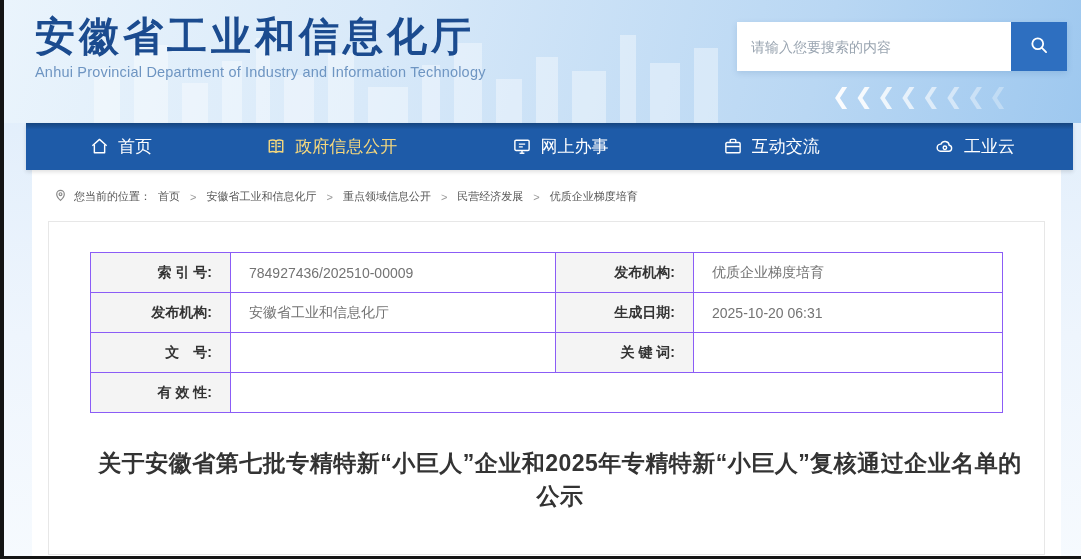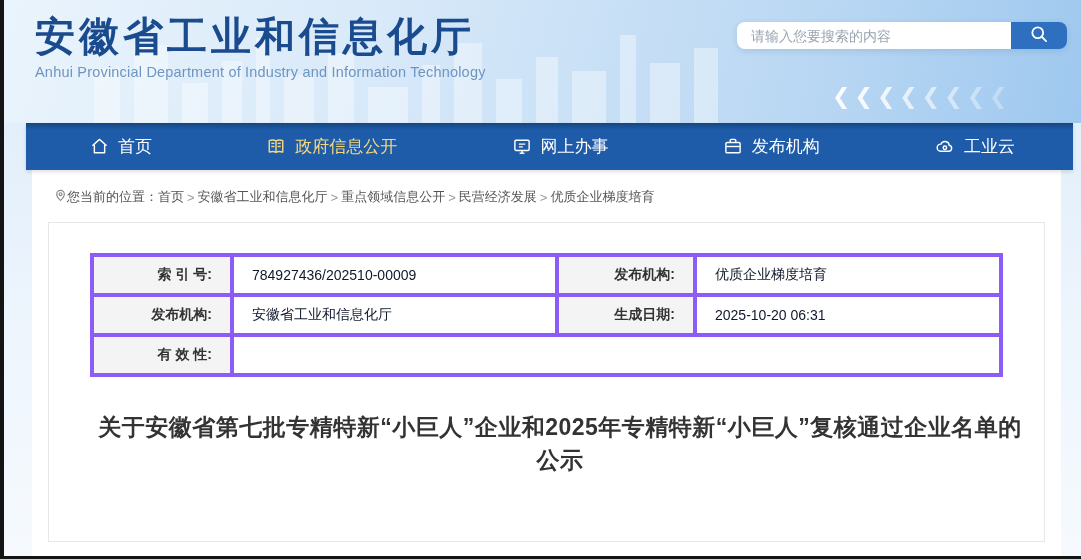--- a/index.html
+++ b/index.html
@@ -25,21 +25,21 @@
   .skyline div:nth-child(7){height:70px;} .skyline div:nth-child(8){height:36px;width:40px;}
   .skyline div:nth-child(9){height:58px;width:18px;} .skyline div:nth-child(10){height:80px;width:28px;}
   .skyline div:nth-child(11){height:44px;} .skyline div:nth-child(12){height:66px;width:22px;}
   .skyline div:nth-child(13){height:52px;width:34px;} .skyline div:nth-child(14){height:88px;width:16px;}
   .skyline div:nth-child(15){height:60px;width:30px;} .skyline div:nth-child(16){height:75px;width:24px;}
 
   .brand { position:absolute; left:31px; top:14px; }
   .site-title { font-size:40px; font-weight:bold; color:#1b4b8f; letter-spacing:4px; line-height:1.1; }
   .site-subtitle { margin-top:6px; font-size:14.5px; color:#6e95c2; letter-spacing:0.2px; }
 
-  .search-box { position:absolute; left:733px; top:22px; width:330px; height:27px; display:flex; border-radius:8px; overflow:hidden; box-shadow:0 2px 6px rgba(30,80,140,0.15); }
+  .search-box { position:absolute; left:733px; top:22px; width:330px; height:49px; display:flex; border-radius:0; overflow:hidden; box-shadow:0 2px 6px rgba(30,80,140,0.15); }
   .search-input { flex:1; border:none; outline:none; background:#fff; padding:0 14px; font-size:14px; color:#333; font-family:inherit; }
   .search-input::placeholder { color:#9aa5b1; }
   .search-btn { width:56px; border:none; background:#2e6fc0; color:#fff; cursor:pointer; display:flex; align-items:center; justify-content:center; }
 
   .chevrons { position:absolute; left:828px; top:84px; display:flex; gap:4px; font-size:22px; font-weight:bold; color:#ffffff; pointer-events:none; }
   .chevrons span::before { content:"❮"; }
   .chevrons span:nth-child(1){opacity:.95;} .chevrons span:nth-child(2){opacity:.9;}
   .chevrons span:nth-child(3){opacity:.8;} .chevrons span:nth-child(4){opacity:.7;}
   .chevrons span:nth-child(5){opacity:.6;} .chevrons span:nth-child(6){opacity:.5;}
   .chevrons span:nth-child(7){opacity:.4;} .chevrons span:nth-child(8){opacity:.3;}
@@ -51,30 +51,30 @@
     display:flex; align-items:center; justify-content:space-between;
     padding:0 58px 0 64px;
     box-shadow:0 2px 4px rgba(0,0,0,0.12);
   }
   .nav-item { display:flex; align-items:center; gap:9px; color:#ffffff; font-size:17px; cursor:pointer; white-space:nowrap; }
   .nav-item svg { display:block; }
   .nav-item.active { color:#f6d87d; font-weight:normal; }
 
   
   .content-bg { background:#ffffff; margin:0 20px 0 28px; min-height:389px; }
-  .breadcrumb { display:flex; align-items:center; padding:18px 0 16px 22px; font-size:13px; color:#555; }
+  .breadcrumb { display:flex; align-items:center; gap:7px; padding:18px 0 16px 22px; font-size:11px; color:#555; }
   .breadcrumb .crumb { color:#555; cursor:pointer; }
   .breadcrumb .sep { color:#999; margin:0 3px; }
 
   
   .panel { margin:0 16px 0 16px; background:#fff; border:1px solid #e7e7e7; padding:30px 41px 40px 41px; min-height:320px; }
   table.meta { width:100%; border-collapse:collapse; table-layout:fixed; }
-  table.meta td { border:4px solid #8b5cf6; height:40px; font-size:14px; padding:0 18px; }
+  table.meta td { border:1px solid #8b5cf6; height:40px; font-size:14px; padding:0 18px; }
   td.lbl { width:140px; background:#f4f4f4; text-align:right; font-weight:bold; color:#333; white-space:nowrap; }
-  td.val { color:#0f172a; padding-left:20px; }
+  td.val { color:#737373; padding-left:20px; }
   col.c1{width:140px;} col.c2{width:325px;} col.c3{width:138px;} col.c4{width:auto;}
 
   .article-title {
     margin:34px auto 0 auto; width:940px;
     text-align:center; font-size:23px; font-weight:bold; color:#333;
     line-height:1.45; letter-spacing:0.5px;
   }
 </style>
 </head>
 <body>
@@ -160,21 +160,21 @@
     <span>网上办事</span>
   </div>
   <div class="nav-item">
     <span>
       <svg width="20" height="19" viewBox="0 0 24 24" fill="none" stroke="currentColor" stroke-width="1.8" stroke-linejoin="round">
         <rect x="3" y="7" width="18" height="13" rx="1.5"></rect>
         <path d="M8.5 7 V4.5 A1.5 1.5 0 0 1 10 3 H14 A1.5 1.5 0 0 1 15.5 4.5 V7"></path>
         <path d="M3 12 H21"></path>
       </svg>
     </span>
-    <span>发布机构</span>
+    <span>互动交流</span>
   </div>
   <div class="nav-item">
     <span>
       <svg width="21" height="19" viewBox="0 0 24 24" fill="none" stroke="currentColor" stroke-width="1.8" stroke-linejoin="round">
         <path d="M7 18 A4.5 4.5 0 0 1 7.5 9 A5.5 5.5 0 0 1 18 10.5 A3.8 3.8 0 0 1 17.5 18 Z"></path>
         <circle cx="12.5" cy="13.5" r="2.2"></circle>
       </svg>
     </span>
     <span>工业云</span>
   </div>
@@ -216,20 +216,26 @@
         <td class="lbl">发布机构:</td>
         <td class="val">优质企业梯度培育</td>
       </tr>
       <tr>
         <td class="lbl">发布机构:</td>
         <td class="val">安徽省工业和信息化厅</td>
         <td class="lbl">生成日期:</td>
         <td class="val">2025-10-20 06:31</td>
       </tr>
       <tr>
+        <td class="lbl">文　号:</td>
+        <td class="val"></td>
+        <td class="lbl">关 键 词:</td>
+        <td class="val"></td>
+      </tr>
+      <tr>
         <td class="lbl">有 效 性:</td>
         <td class="val" colspan="3"></td>
       </tr>
     </tbody>
       </table>
 
     <h1 class="article-title">关于安徽省第七批专精特新“小巨人”企业和2025年专精特新“小巨人”复核通过企业名单的公示</h1>
   </div>
 </div>
 

